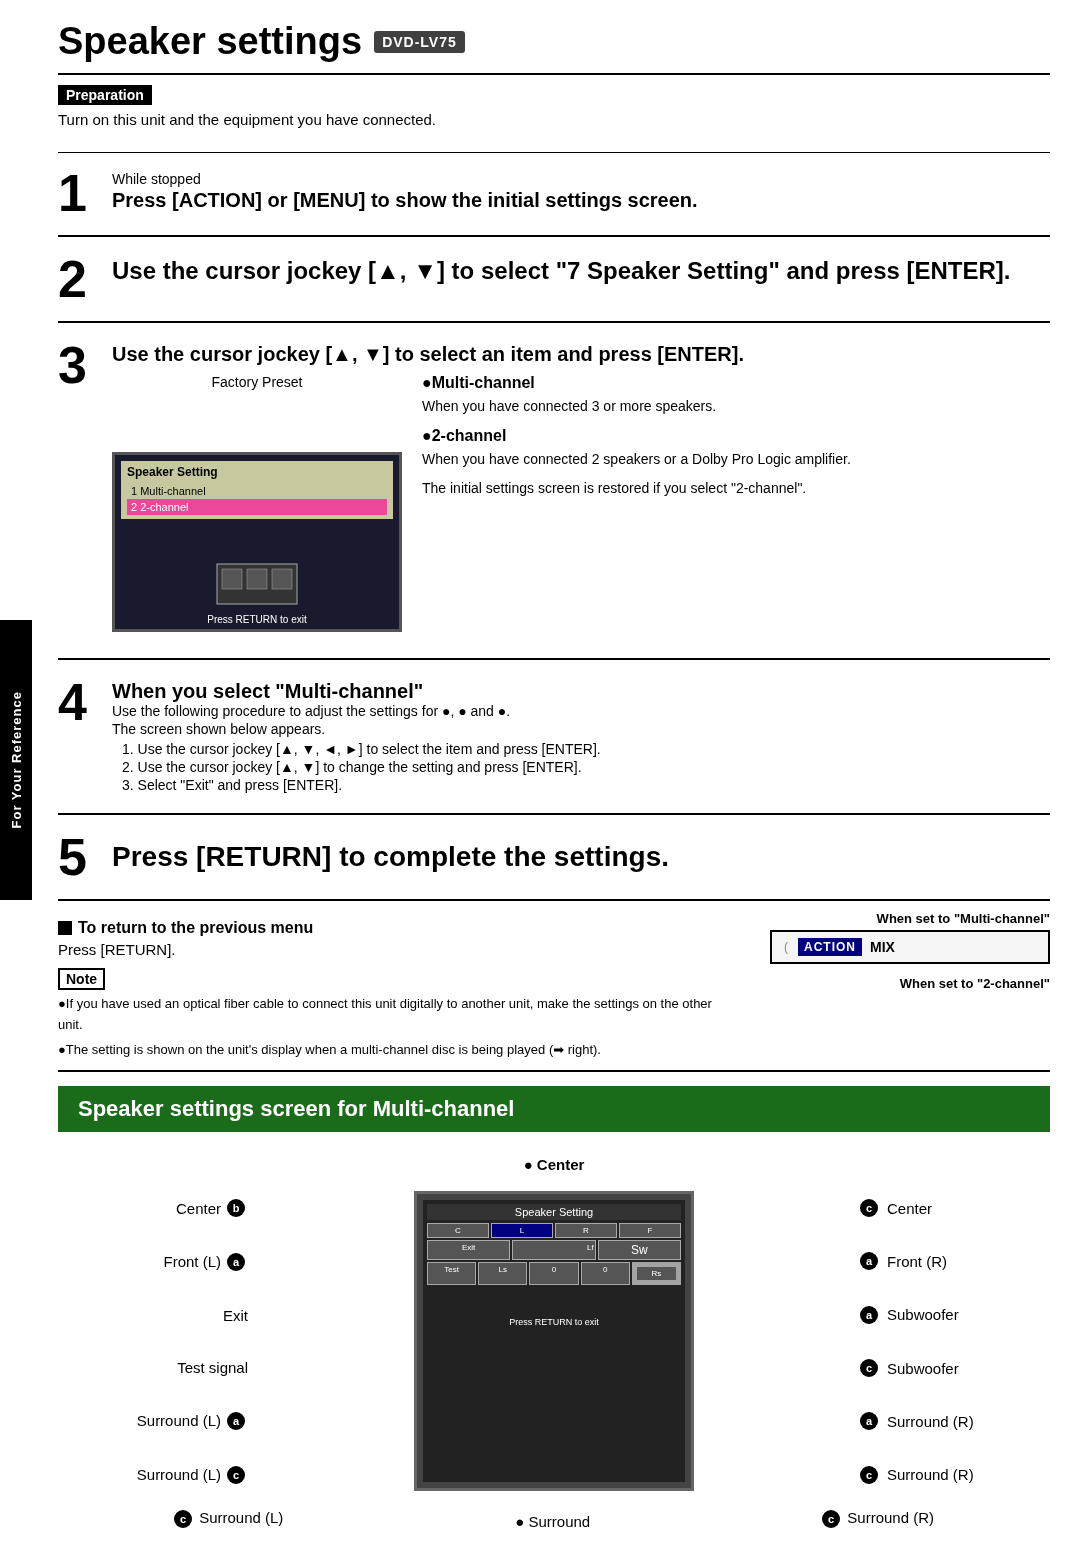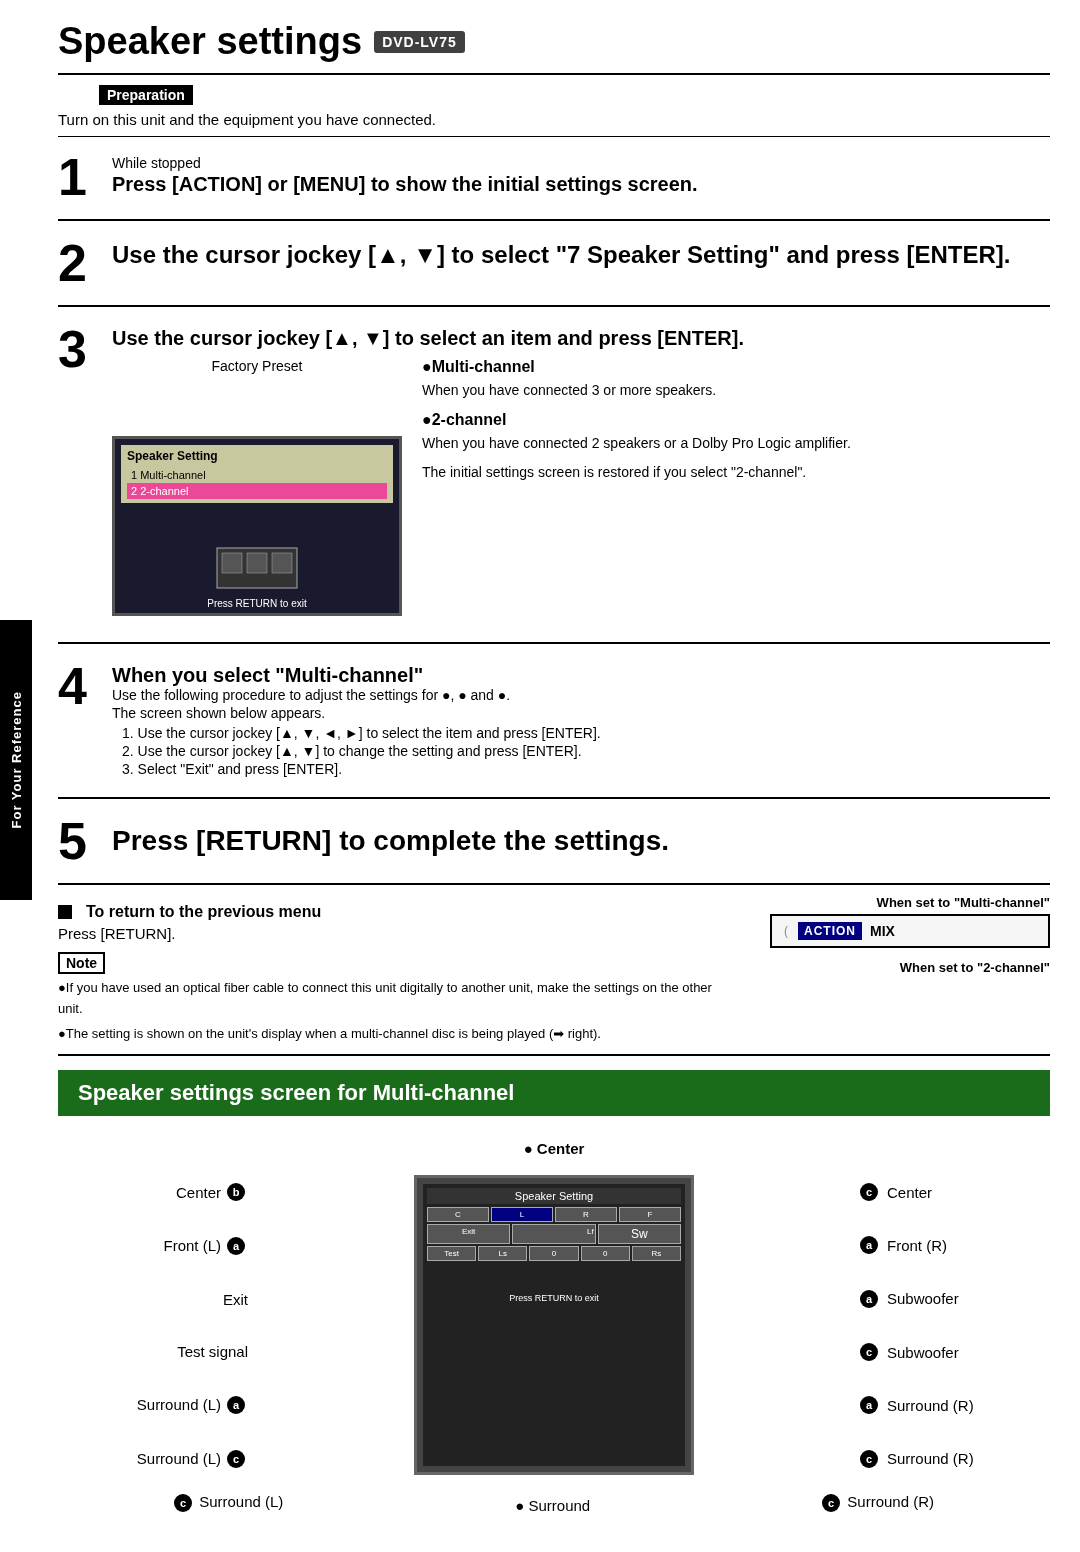--- a/index.html
+++ b/index.html
@@ -68,26 +68,25 @@
 
     
     .prep-badge {
       display: inline-block;
       background: #000;
       color: #fff;
       font-size: 14px;
       font-weight: bold;
       padding: 2px 8px;
       margin-bottom: 6px;
-      margin-left: 41px;
     }
 
     .prep-text {
       font-size: 15px;
-      margin-bottom: 8px;
+      margin-bottom: 24px;
     }
 
     hr.divider {
       border: none;
       border-top: 1px solid #000;
       margin: 8px 0;
     }
 
     hr.divider-thick {
       border: none;
@@ -208,21 +207,21 @@
 
     
     .return-section {
       margin: 8px 0;
     }
     .return-title {
       font-size: 16px;
       font-weight: bold;
       display: flex;
       align-items: center;
-      gap: 14px;
+      gap: 6px;
     }
     .black-square {
       width: 14px;
       height: 14px;
       background: #000;
       display: inline-block;
     }
 
     
     .note-badge {
@@ -530,21 +529,21 @@
               <div style="display:grid; grid-template-columns:1fr 1fr 1fr; gap:2px; margin:2px 0;">
                 <div style="border:1px solid #aaa; background:#555; padding:2px 1px; font-size:8px; color:#fff; text-align:center;">Exit</div>
                 <div style="border:1px solid #aaa; background:#555; padding:2px 1px; font-size:8px; color:#fff; text-align:right;">Lf</div>
                 <div style="border:1px solid #aaa; background:#555; padding:2px 1px; font-size:12px; color:#fff; text-align:center;">Sw</div>
               </div>
               <div style="display:grid; grid-template-columns:1fr 1fr 1fr 1fr 1fr; gap:2px; margin:2px 0;">
                 <div style="border:1px solid #aaa; background:#555; padding:2px 1px; font-size:8px; color:#fff; text-align:center;">Test</div>
                 <div style="border:1px solid #aaa; background:#555; padding:2px 1px; font-size:8px; color:#fff; text-align:center;">Ls</div>
                 <div style="border:1px solid #aaa; background:#555; padding:2px 1px; font-size:8px; color:#fff; text-align:center;">0</div>
                 <div style="border:1px solid #aaa; background:#555; padding:2px 1px; font-size:8px; color:#fff; text-align:center;">0</div>
-                <div style="border:1px solid #a3a3a3; background:#555; padding:2px 1px; font-size:8px; color:#fff; text-align:center;">Rs</div>
+                <div style="border:5px solid #a3a3a3; background:#555; padding:2px 1px; font-size:8px; color:#fff; text-align:center;">Rs</div>
               </div>
               <div style="color:#fff; font-size:9px; text-align:center; margin-top:30px; padding:2px;">Press RETURN to exit</div>
             </div>
           </div>
         </div>
 
         <div style="width:200px; display:flex; flex-direction:column; justify-content:space-around; padding:0 0 0 10px;">
           <div class="spk-label-with-circle-right">
             <span class="circle-badge">c</span>
             <span>Center</span>

